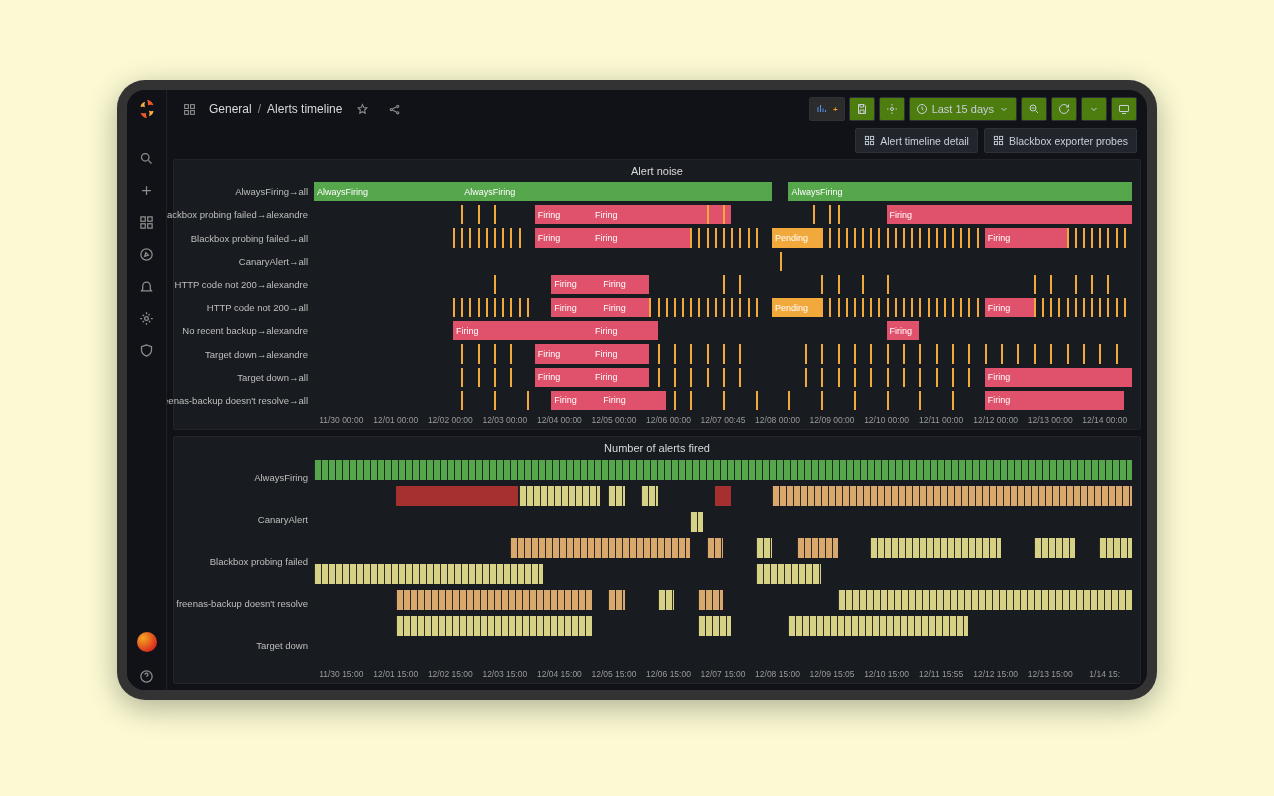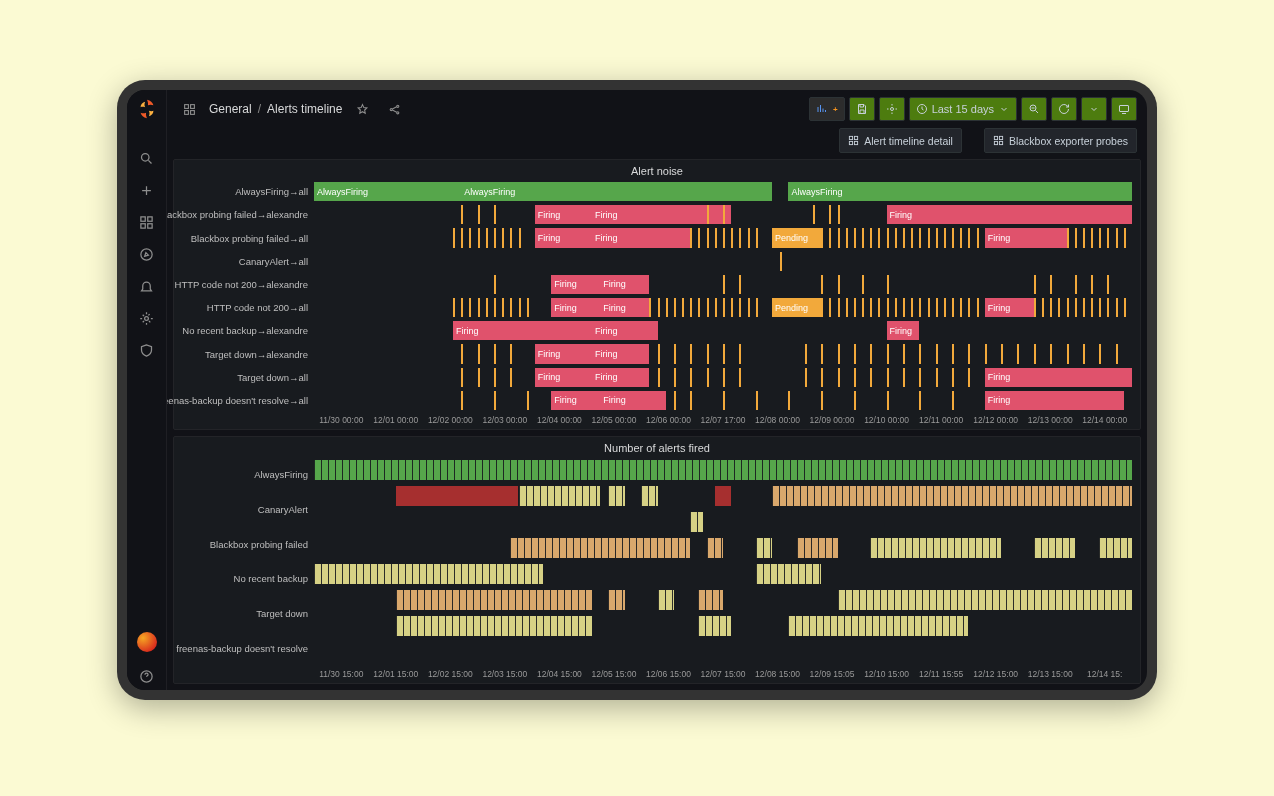--- a/index.html
+++ b/index.html
@@ -101,21 +101,21 @@
   }
   .linkbtn {
     height: 25px;
     background: #22252b;
     border: 1px solid #2c3235;
     border-radius: 2px;
     display:flex; align-items:center;
     padding: 0 8px;
     color: #c7d0d9;
     font-size: 10.5px;
-    cursor:pointer; gap:5px;margin-left:16px;
+    cursor:pointer; gap:5px;
   }
   .linkbtn svg { width:11px; height:11px; }
 
   .panels { flex:1; padding: 0 6px 6px; display:flex; flex-direction:column; gap:6px; overflow:hidden;}
   .panel {
     background: #181b1f;
     border: 1px solid #232428;
     border-radius: 2px;
     display:flex; flex-direction:column;
   }
@@ -607,41 +607,40 @@
               </div>
           </div>
           <div class="xaxis" id="xaxis1">
               <div>11/30 00:00</div>
               <div>12/01 00:00</div>
               <div>12/02 00:00</div>
               <div>12/03 00:00</div>
               <div>12/04 00:00</div>
               <div>12/05 00:00</div>
               <div>12/06 00:00</div>
-              <div>12/07 17:00</div>
+              <div>12/07 00:45</div>
               <div>12/08 00:00</div>
               <div>12/09 00:00</div>
               <div>12/10 00:00</div>
               <div>12/11 00:00</div>
               <div>12/12 00:00</div>
               <div>12/13 00:00</div>
               <div>12/14 00:00</div>
             </div>
         </div>
 
         <div class="panel panel2" style="flex:1;">
           <div class="panel-title">Number of alerts fired</div>
           <div class="panel-body">
             <div class="labels" id="labels2">
                 <div class="label-row">AlwaysFiring</div>
                 <div class="label-row">CanaryAlert</div>
                 <div class="label-row">Blackbox probing failed</div>
-                <div class="label-row">No recent backup</div>
+                <div class="label-row">freenas-backup doesn't resolve</div>
                 <div class="label-row">Target down</div>
-                <div class="label-row">freenas-backup doesn't resolve</div>
               </div>
             <div class="tracks" id="tracks2">
                 <div class="track" style="top: 0px; height: 26px;">
                   <div class="seg green" style="left: 0%; width: 100%; background-image: linear-gradient(90deg, rgba(24, 27, 31, 0.9) 1px, transparent 1px); background-size: 7px 100%;"></div>
                 </div>
                 <div class="track" style="top: 26px; height: 26px;">
                   <div class="seg darkred" style="left: 10%; width: 15%;"></div>
                   <div class="seg cream" style="left: 25%; width: 10%; background-image: linear-gradient(90deg, rgba(24, 27, 31, 0.9) 1px, transparent 1px); background-size: 7px 100%;"></div>
                   <div class="seg cream" style="left: 36%; width: 2%; background-image: linear-gradient(90deg, rgba(24, 27, 31, 0.9) 1px, transparent 1px); background-size: 7px 100%;"></div>
                   <div class="seg cream" style="left: 40%; width: 2%; background-image: linear-gradient(90deg, rgba(24, 27, 31, 0.9) 1px, transparent 1px); background-size: 7px 100%;"></div>
@@ -686,19 +685,19 @@
               <div>12/04 15:00</div>
               <div>12/05 15:00</div>
               <div>12/06 15:00</div>
               <div>12/07 15:00</div>
               <div>12/08 15:00</div>
               <div>12/09 15:05</div>
               <div>12/10 15:00</div>
               <div>12/11 15:55</div>
               <div>12/12 15:00</div>
               <div>12/13 15:00</div>
-              <div>12/14 15:</div>
+              <div>1/14 15:</div>
             </div>
         </div>
       </div>
     </div>
   </div>
 </div>
 
 </body></html>

